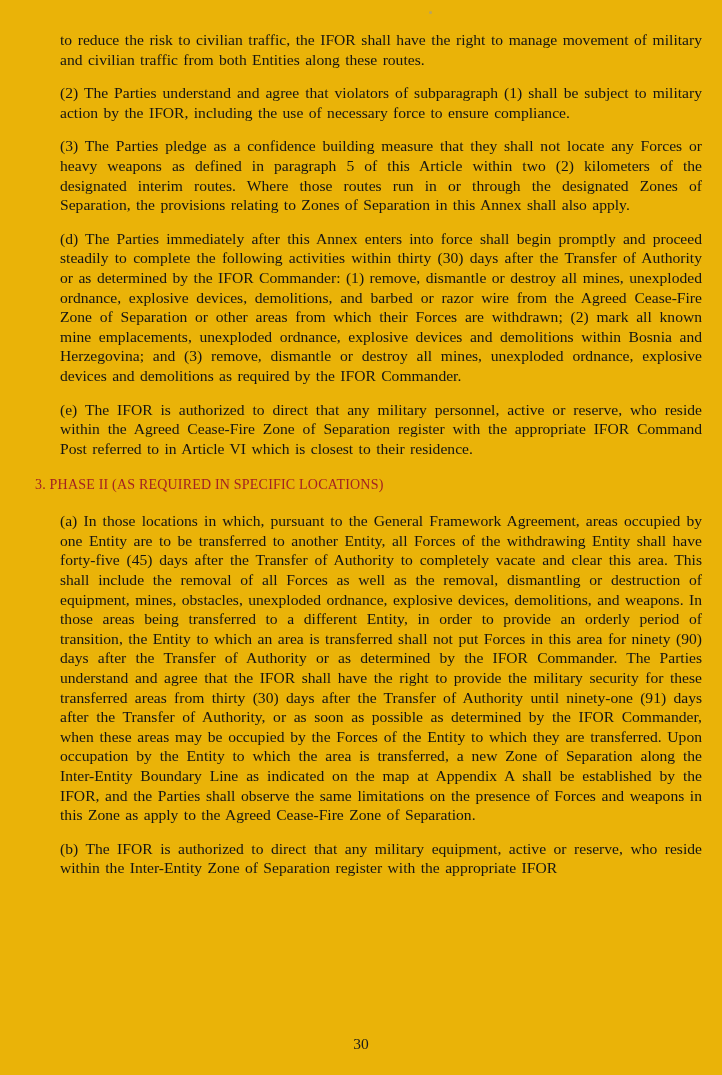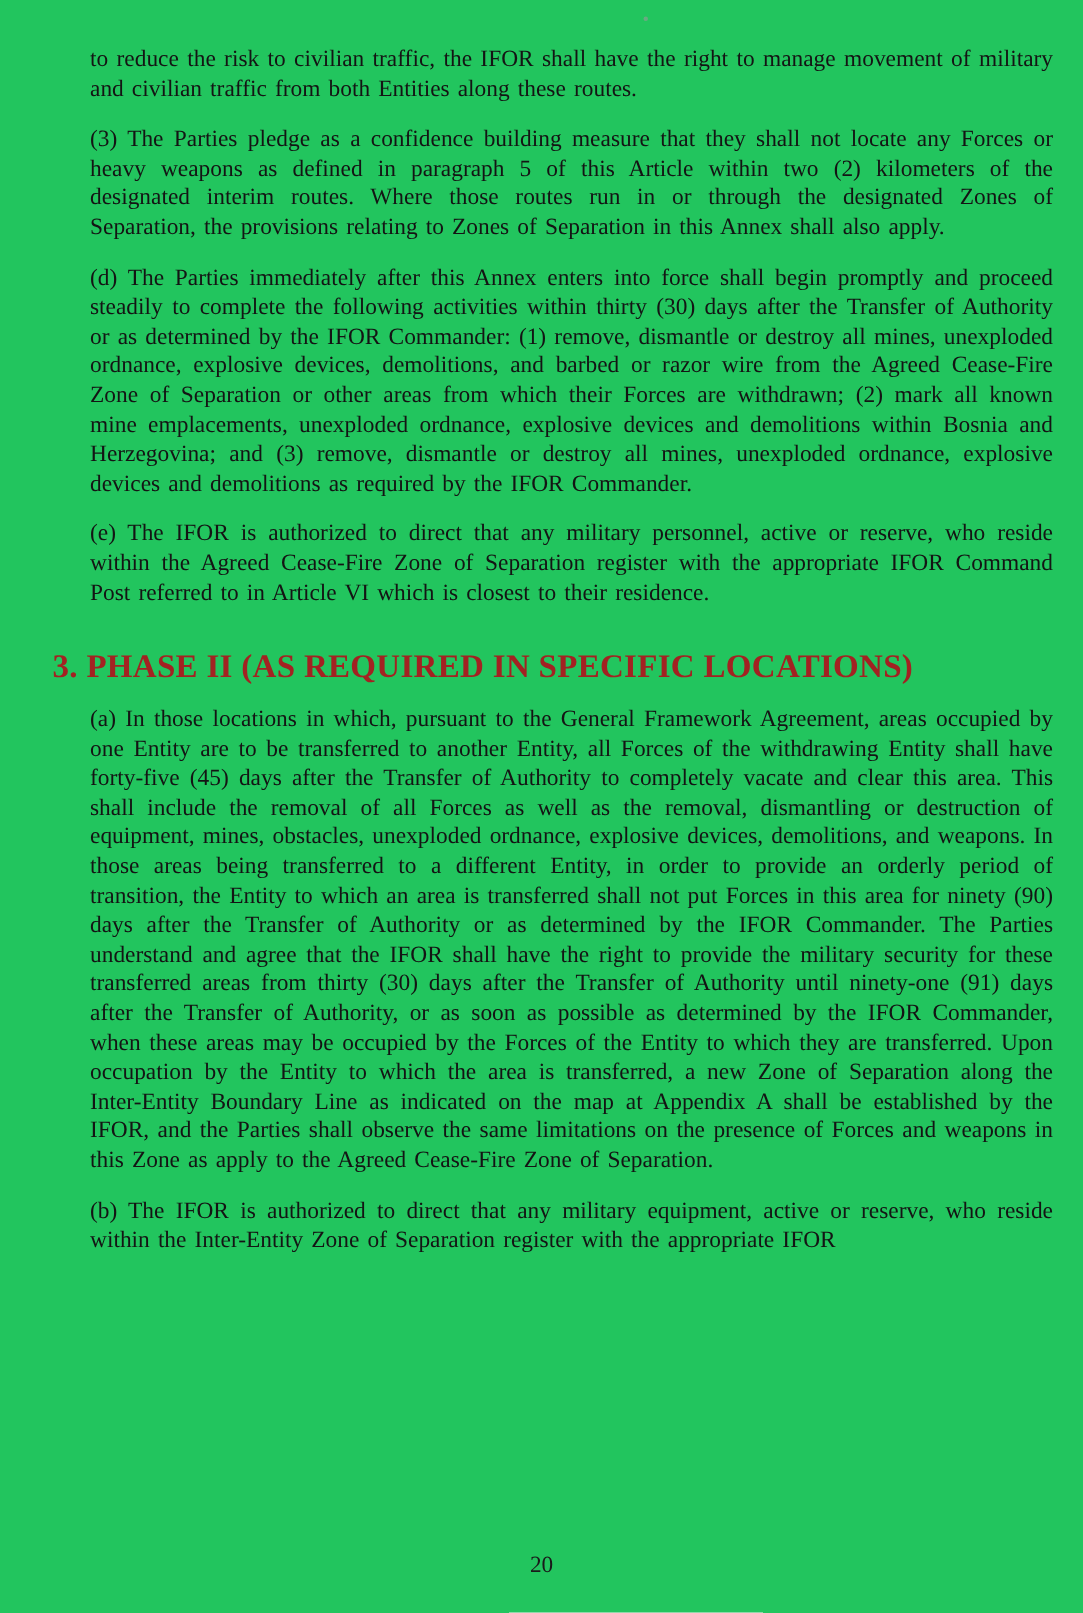--- a/index.html
+++ b/index.html
@@ -5,21 +5,21 @@
   html, body {
     margin: 0;
     padding: 0;
     background: #e8e8e8;
   }
   .page {
     position: relative;
     width: 722px;
     height: 1075px;
     margin: 0 auto;
-    background: #22c55e;
+    background: #eab308;
     font-family: "Liberation Serif", "DejaVu Serif", serif;
     color: #141414;
     overflow: hidden;
     box-sizing: border-box;
     padding: 30px 20px 0 35px;
   }
   .doc-body {
     width: 100%;
   }
   .para {
@@ -27,25 +27,25 @@
     line-height: 19.6px;
     text-align: justify;
     margin: 0 0 14px 0;
     word-spacing: 1.5px;
     -webkit-font-smoothing: antialiased;
   }
   .para.indent {
     margin-left: 25px;
   }
   .heading {
-    font-size: 22px;
+    font-size: 14px;
     line-height: 20px;
-    font-weight: bold;
+    font-weight: normal;
     color: var(--heading-color, #a32222);
-    margin: 29px 0 16px 0;
+    margin: 17px 0 16px 0;
     letter-spacing: 0.2px;
   }
   .page-number {
     position: absolute;
     bottom: 22px;
     left: 0;
     width: 100%;
     text-align: center;
     font-size: 15.5px;
     color: #1a1a1a;
@@ -61,21 +61,22 @@
     opacity: 0.6;
   }
 </style>
 </head>
 <body>
 
 <div class="page">
   <span class="scan-dot"></span>
   <div class="doc-body">
       <p class="para indent">to  reduce the risk to civilian traffic, the IFOR shall have the right to manage movement of military and civilian traffic from both Entities along these routes.</p>
+      <p class="para indent">(2)  The  Parties understand and agree that violators of subparagraph (1) shall be subject to military action by the IFOR, including the use of necessary force to ensure compliance.</p>
       <p class="para indent">(3)  The  Parties  pledge  as  a  confidence  building  measure that they shall not locate any Forces  or  heavy  weapons  as  defined  in  paragraph  5  of  this  Article  within  two  (2) kilometers  of  the  designated  interim  routes.  Where  those  routes  run in or through the designated  Zones  of  Separation,  the  provisions  relating  to  Zones of Separation in this Annex shall also apply.</p>
       <p class="para indent">(d)  The  Parties  immediately  after  this Annex enters into force shall begin promptly and proceed  steadily  to  complete  the  following  activities  within  thirty  (30)  days after the Transfer  of  Authority   or as determined by the IFOR Commander: (1) remove, dismantle or   destroy all mines, unexploded ordnance, explosive devices, demolitions, and barbed or razor  wire from the Agreed Cease-Fire Zone of Separation or other areas from which their Forces  are  withdrawn;  (2)  mark  all  known  mine emplacements, unexploded ordnance, explosive  devices  and demolitions  within  Bosnia  and  Herzegovina;  and  (3)  remove, dismantle  or  destroy  all mines, unexploded ordnance, explosive devices and demolitions as required by the IFOR Commander.</p>
       <p class="para indent">(e)  The  IFOR  is  authorized  to  direct that any military personnel, active or reserve, who reside  within  the  Agreed  Cease-Fire  Zone  of  Separation  register  with the appropriate IFOR Command Post referred to in Article VI which is closest to their residence.</p>
       <h2 class="heading">3. PHASE II (AS REQUIRED IN SPECIFIC LOCATIONS)</h2>
       <p class="para indent">(a)  In  those  locations  in  which,  pursuant  to  the General Framework Agreement, areas occupied  by  one  Entity  are  to  be  transferred  to  another  Entity,  all  Forces  of  the withdrawing  Entity  shall  have  forty-five  (45)  days  after  the  Transfer  of Authority to completely  vacate  and clear this area. This shall include the removal of all Forces as well as  the  removal,  dismantling  or  destruction  of equipment, mines, obstacles, unexploded ordnance, explosive devices, demolitions, and weapons. In those areas being transferred to a  different  Entity,  in  order to provide an orderly period of transition, the Entity to which an  area  is  transferred  shall  not  put  Forces  in  this  area  for  ninety  (90) days after the Transfer  of  Authority or as determined by the IFOR Commander. The Parties understand and  agree  that  the  IFOR  shall  have  the  right  to provide the military security for these transferred  areas from thirty (30) days after the Transfer of Authority until ninety-one (91) days  after  the  Transfer  of  Authority,  or  as soon as possible as determined by the IFOR Commander,  when  these areas may be occupied by the Forces of the Entity to which they are  transferred.  Upon  occupation  by  the  Entity  to  which the area is transferred, a new Zone  of  Separation  along  the  Inter-Entity  Boundary  Line  as  indicated  on the map at Appendix  A  shall  be  established  by  the  IFOR,  and  the Parties shall observe the same limitations  on  the  presence  of  Forces  and  weapons in this Zone as apply to the Agreed Cease-Fire Zone of Separation.</p>
       <p class="para indent">(b)  The  IFOR  is  authorized   to direct that any military equipment, active or reserve, who reside  within  the  Inter-Entity  Zone  of  Separation  register  with  the  appropriate IFOR</p>
     </div>
-  <div class="page-number">20</div>
+  <div class="page-number">30</div>
 </div>
 
 </body></html>

